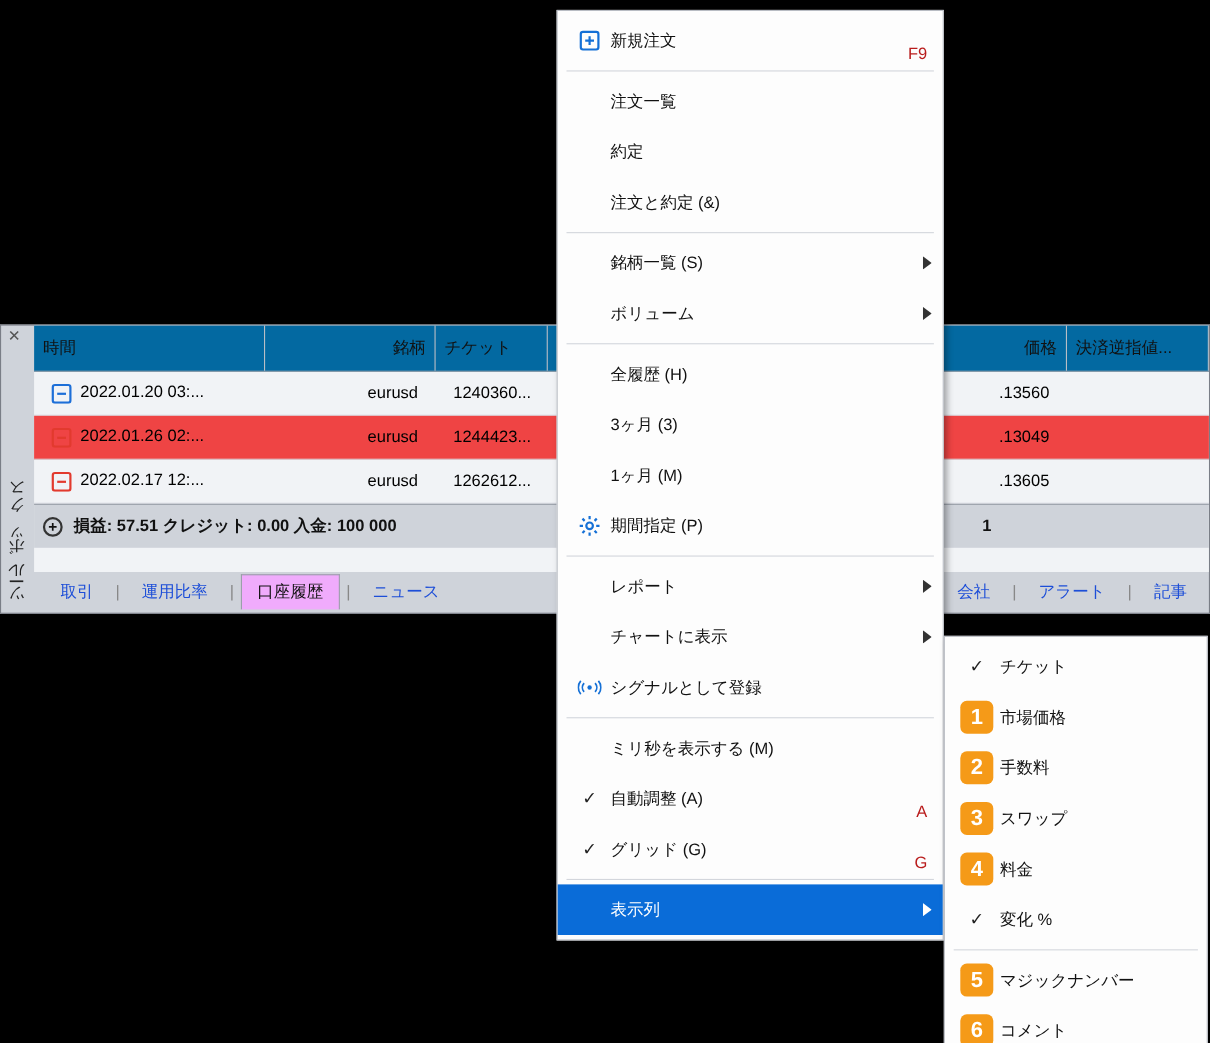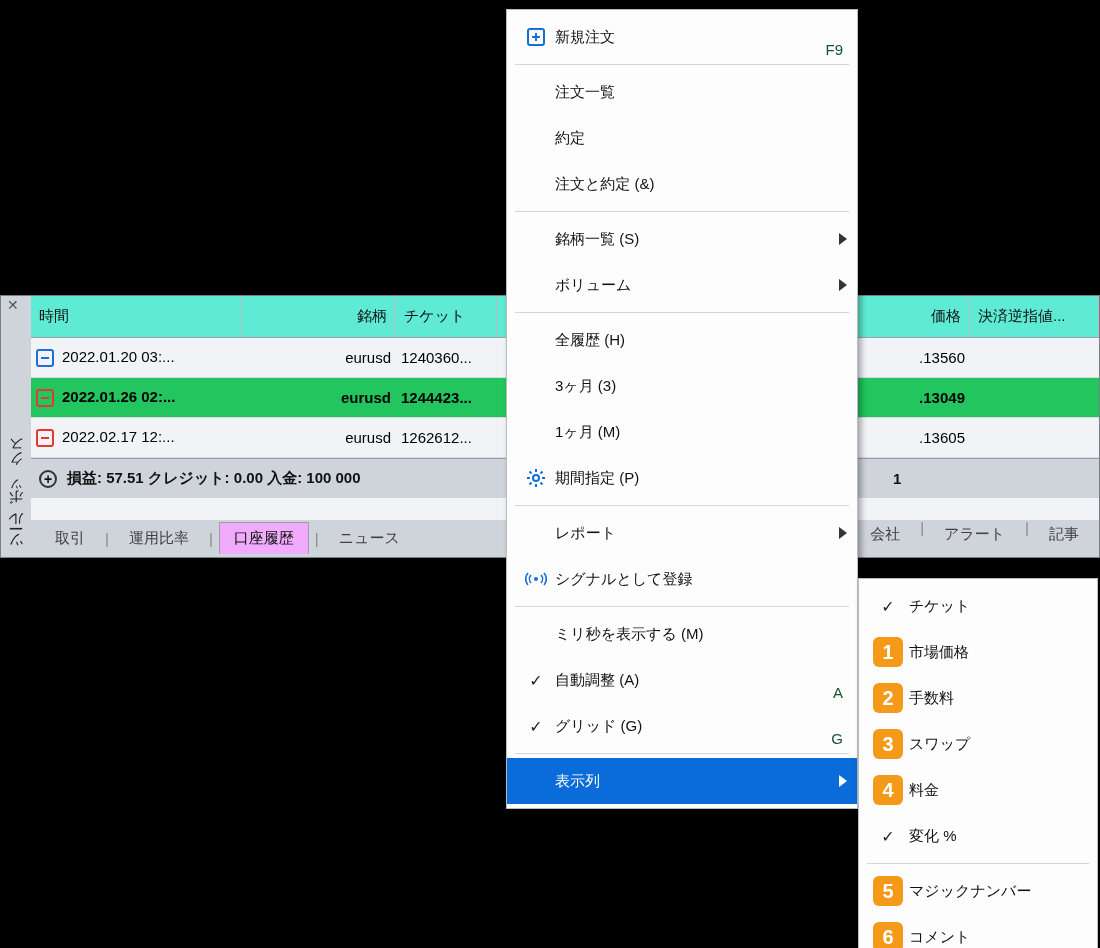--- a/index.html
+++ b/index.html
@@ -3,47 +3,47 @@
 <meta charset="utf-8">
 <style>
   html,body{margin:0;padding:0;width:1100px;height:948px;background:#000;font-family:"Yu Gothic UI","Meiryo",sans-serif;font-size:15px;overflow:hidden;}
   *{box-sizing:border-box;}
   
   .panel{position:absolute;left:0;top:295px;width:1100px;height:263px;background:#cfd3da;border:1px solid #7a7e87;}
   .close-x{position:absolute;left:6px;top:2px;width:14px;height:14px;color:#555;font-size:14px;line-height:14px;cursor:pointer;}
   .vlabel{position:absolute;left:2px;top:22px;width:26px;height:238px;display:flex;align-items:flex-end;justify-content:center;}
   .vlabel span{writing-mode:vertical-rl;transform:rotate(180deg);font-size:15px;letter-spacing:2px;color:#222;}
   .grid{position:absolute;left:30px;top:0;width:1068px;height:224px;background:#f1f3f6;}
-  .hdr{display:flex;background:#5eead4;border-bottom:1px solid #9aa0a9;height:42px;align-items:center;}
+  .hdr{display:flex;background:#0369a1;border-bottom:1px solid #9aa0a9;height:42px;align-items:center;}
   .hdr .col{padding:0 8px;color:#111;border-right:1px solid #b9bec6;height:100%;display:flex;align-items:center;white-space:nowrap;overflow:hidden;}
   .row{display:flex;height:40px;align-items:center;border-bottom:1px solid #d7dae0;}
-  .row.alt{background:#22c55e;font-weight:bold;}
-  .row .col{padding:0 5px;white-space:nowrap;overflow:hidden;}
+  .row.alt{background:#ef4444;}
+  .row .col{padding:0 16px;white-space:nowrap;overflow:hidden;}
   .row .col.r{justify-content:flex-end;display:flex;}
   .hdr .col.r{justify-content:flex-end;}
   .c-time{width:210px;} .c-sym{width:155px;text-align:right;} .c-ticket{width:102px;} .c-mid{width:354px;} .c-price{width:118px;} .c-sl{flex:1;}
   .rowicon{display:inline-block;width:18px;height:18px;border:2px solid #1d6fd8;border-radius:3px;margin-right:8px;position:relative;vertical-align:middle;}
   .rowicon.red{border-color:#e23a2e;}
   .rowicon::after{content:"";position:absolute;left:3px;top:6px;width:8px;height:2px;background:currentColor;}
   .rowicon{color:#1d6fd8;} .rowicon.red{color:#e23a2e;}
   .sumrow{display:flex;height:40px;align-items:center;background:#cfd3da;border-top:1px solid #9aa0a9;padding:0 8px;font-weight:600;color:#111;}
   .sumrow .plus{display:inline-flex;width:18px;height:18px;border:2px solid #333;border-radius:50%;align-items:center;justify-content:center;margin-right:10px;font-size:14px;line-height:1;}
   .tabs{position:absolute;left:30px;bottom:0;height:38px;display:flex;align-items:center;gap:0;padding-left:10px;}
-  .tab{padding:6px 14px;color:#404040;}
+  .tab{padding:6px 14px;color:#1d4ed8;}
   .tab.active{background:#f0abfc;border:1px solid #9aa0a9;border-bottom:none;color:#111;}
   .tabsep{color:#888;padding:0 6px;}
-  .tabs-right{position:absolute;right:6px;bottom:0;height:38px;display:flex;}
+  .tabs-right{position:absolute;right:6px;bottom:0;height:38px;display:flex;align-items:center;}
 
   
   .menu{position:absolute;background:#fdfdfd;border:1px solid #b8bcc3;box-shadow:3px 3px 6px rgba(0,0,0,.35);padding:4px 0;}
   .menu1{left:506px;top:9px;width:352px;}
   .menu-item{display:flex;align-items:center;height:46px;padding:0 14px 0 10px;color:#111;position:relative;}
   .menu-item .iconcell{width:38px;display:flex;justify-content:center;color:#1570d6;}
   .menu-item .lbl{flex:1;white-space:nowrap;}
-  .menu-item .accel{color:#14532d;margin-top:25px;}
+  .menu-item .accel{color:#b91c1c;margin-top:25px;}
   .menu-item .sub{position:absolute;right:10px;}
   .menu-item.sel{background:#0a6cd8;color:#fff;}
   .menu-item.sel .iconcell{color:#fff;}
   .menu-item.sel .sub svg path{fill:#fff;}
   .menu-sep{height:1px;margin:4px 8px;background:#d3d6dc;}
   .chk::before{content:"✓";font-size:16px;color:#222;}
   .submenu{left:858px;top:578px;width:240px;}
   .sm-item{display:flex;align-items:center;height:46px;padding:0 12px 0 8px;color:#111;}
   .sm-item .iconcell{width:42px;display:flex;justify-content:center;align-items:center;}
   .badge{width:30px;height:30px;border-radius:6px;background:#f59a18;color:#fff;font-weight:700;font-size:20px;display:flex;align-items:center;justify-content:center;}
@@ -185,20 +185,29 @@
   <div class="menu-item">
       <span class="iconcell"></span>
       <span class="lbl">レポート</span>
       <span class="sub">
         <svg width="8" height="12">
           <path d="M0 0l8 6-8 6z" fill="#333"></path>
         </svg>
       </span>
     </div>
   <div class="menu-item">
+      <span class="iconcell"></span>
+      <span class="lbl">チャートに表示</span>
+      <span class="sub">
+        <svg width="8" height="12">
+          <path d="M0 0l8 6-8 6z" fill="#333"></path>
+        </svg>
+      </span>
+    </div>
+  <div class="menu-item">
     <span class="iconcell">
       <svg width="22" height="16" viewBox="0 0 22 16">
           <circle cx="11" cy="8" r="2" fill="#1570d6"></circle>
           <path d="M6 4a6 6 0 000 8M16 4a6 6 0 010 8M3 2a9 9 0 000 12M19 2a9 9 0 010 12" fill="none" stroke="#1570d6" stroke-width="1.6"></path>
         </svg>
     </span>
       <span class="lbl">シグナルとして登録</span>
   </div>
   <div class="menu-sep"></div>
   <div class="menu-item">

